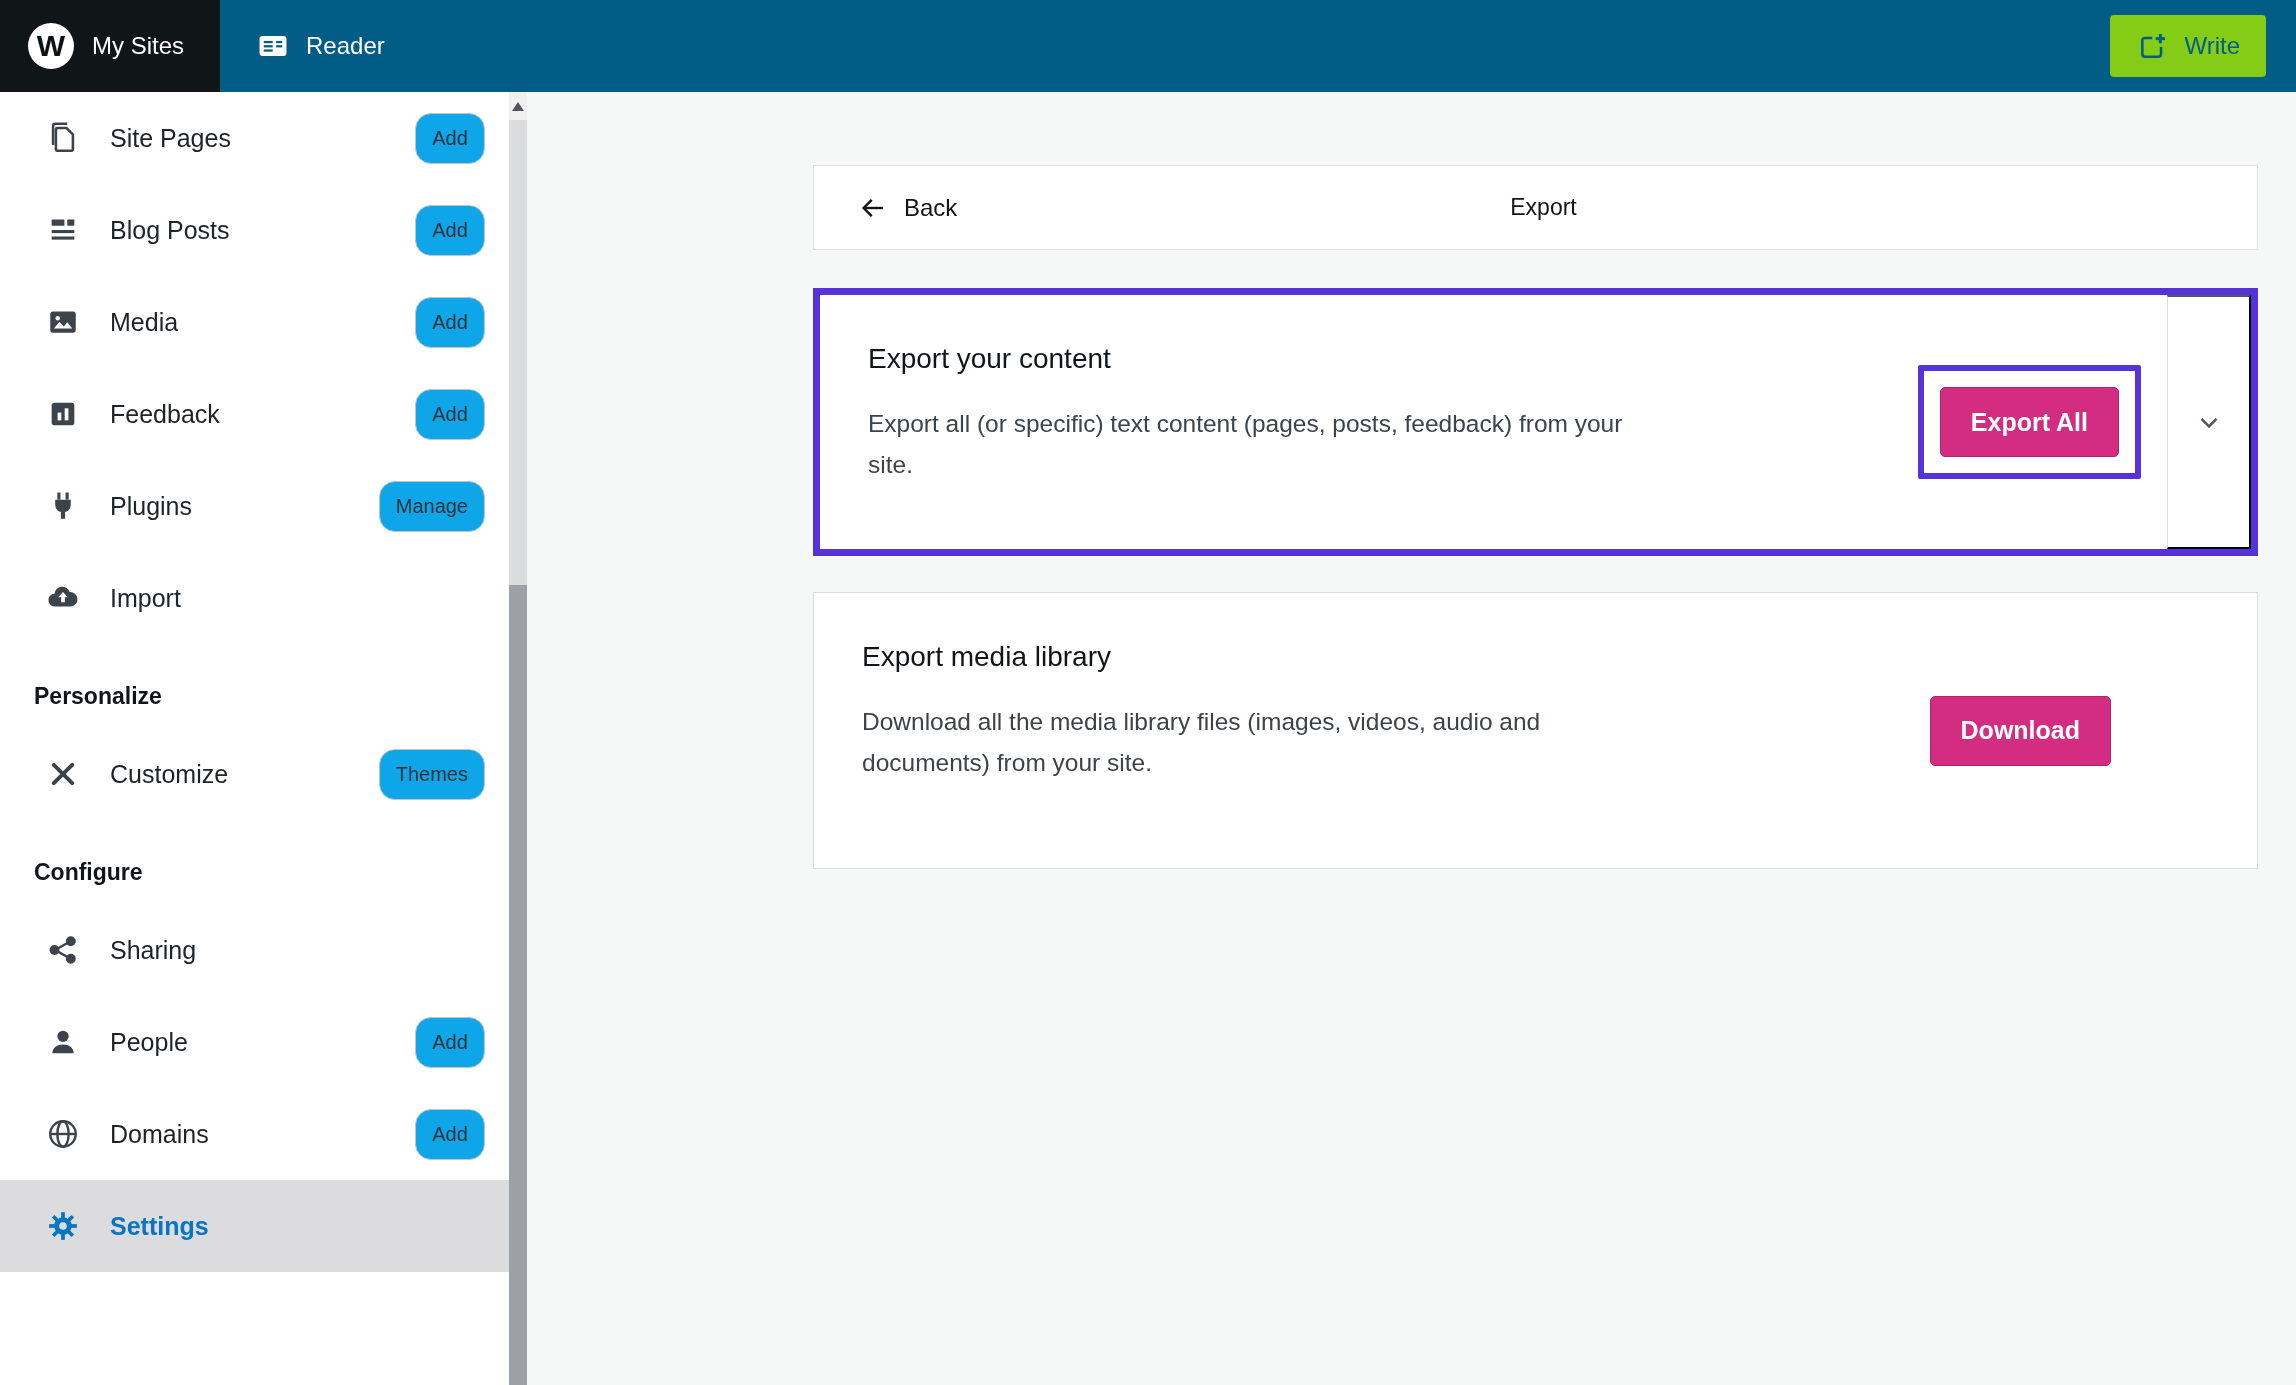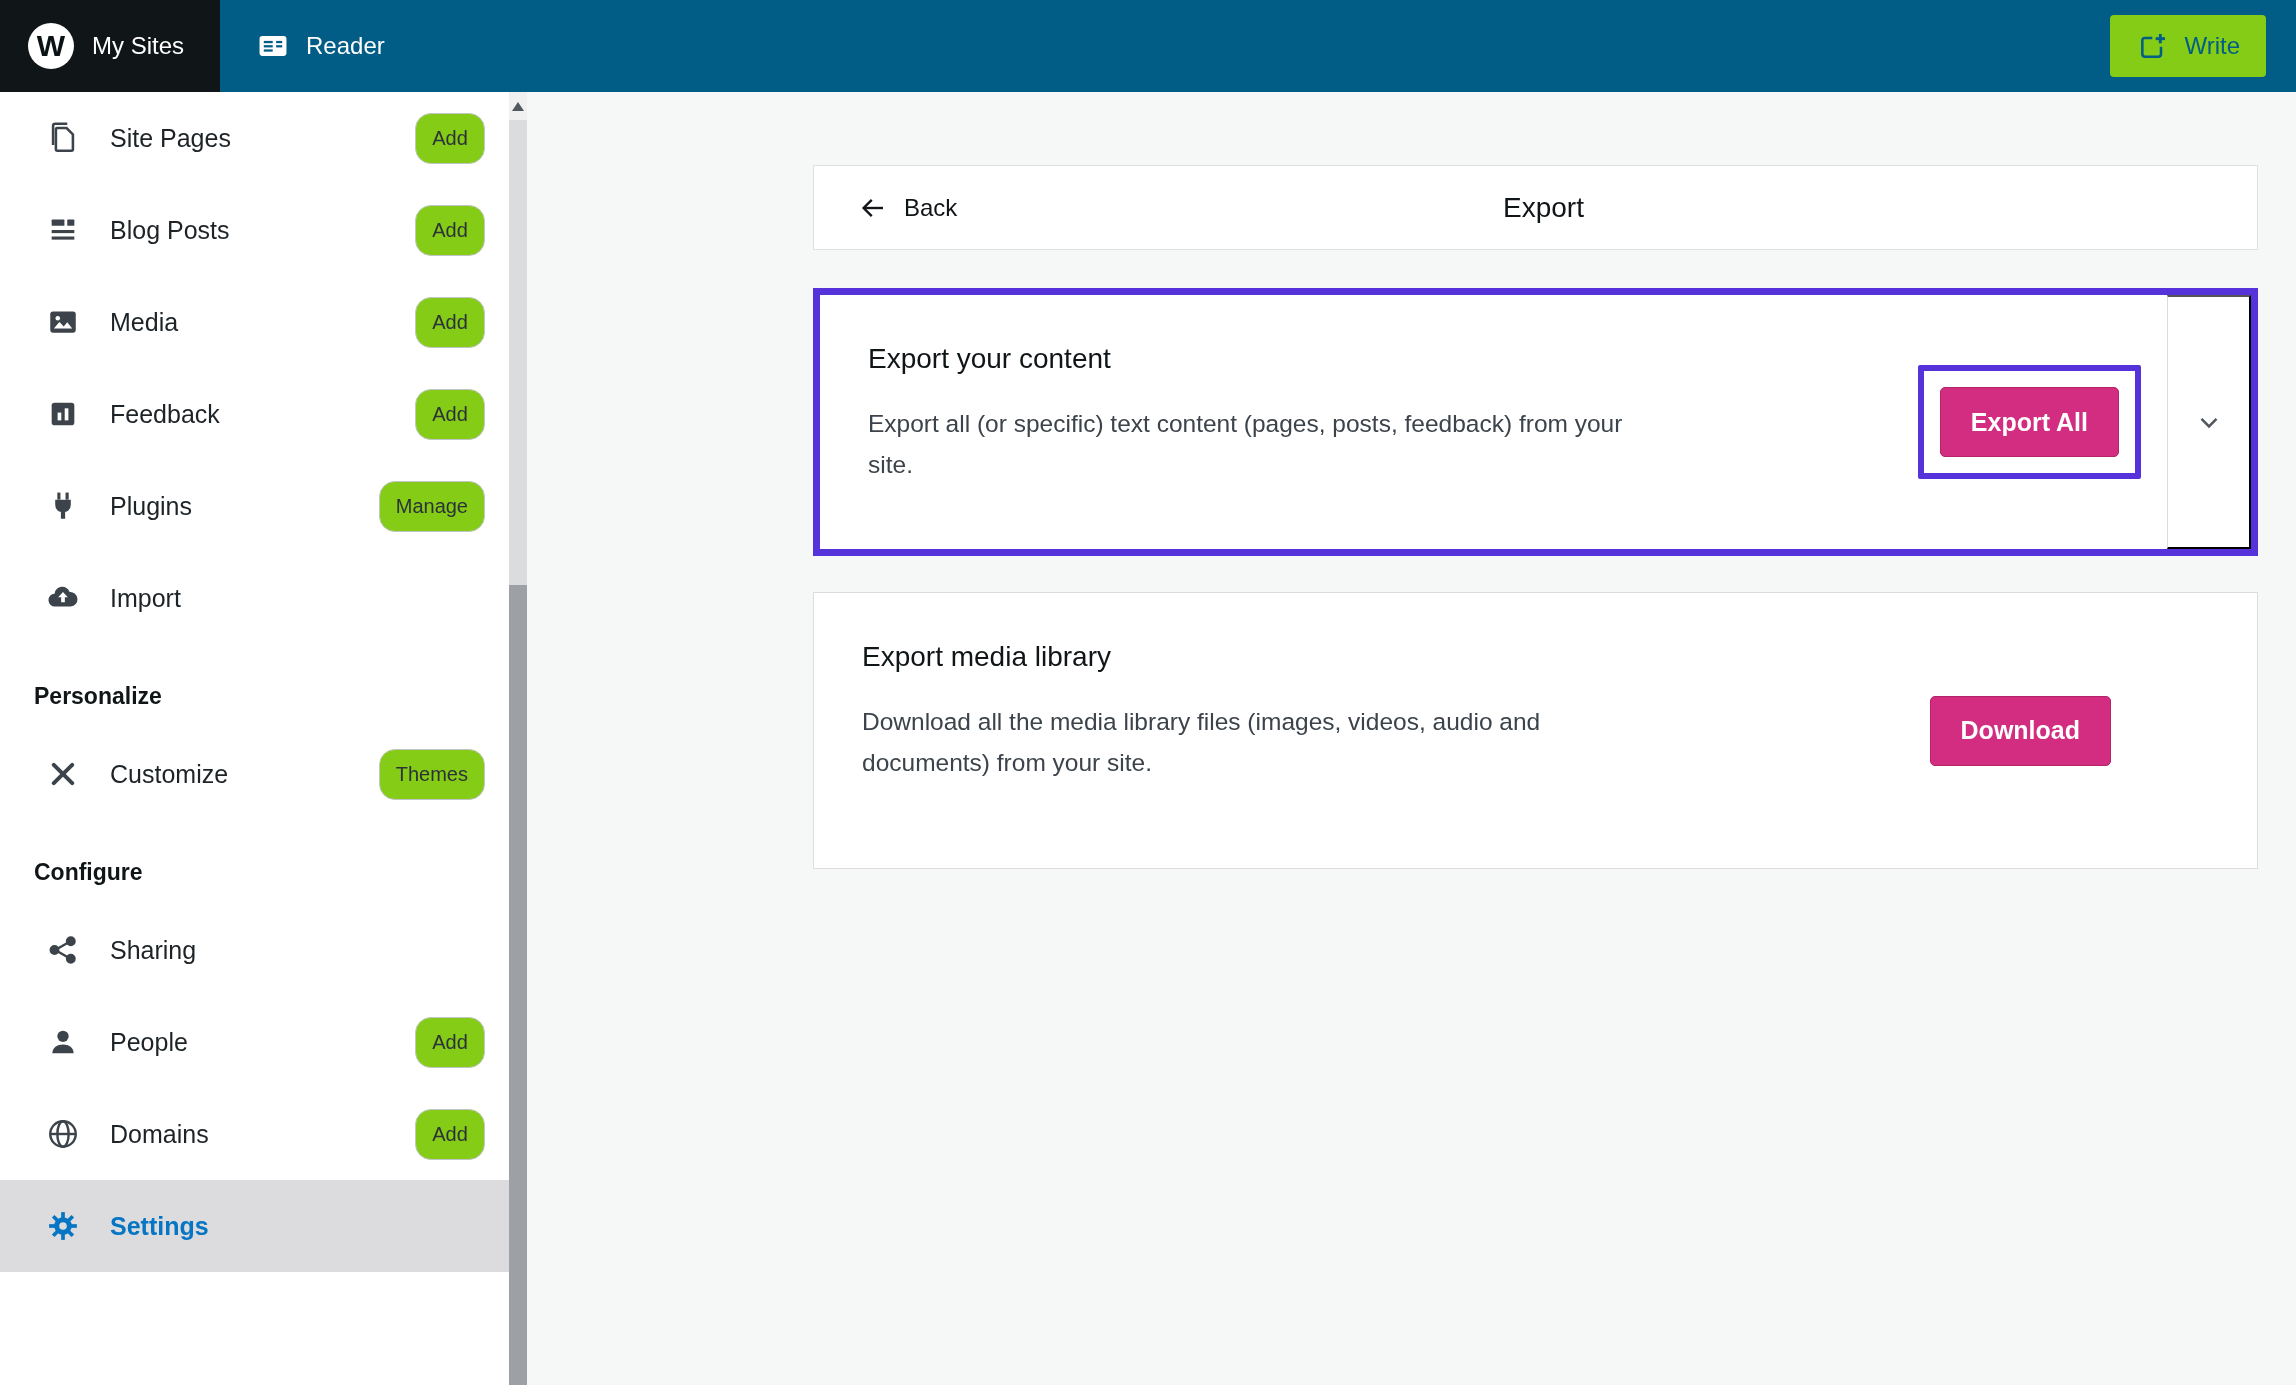--- a/index.html
+++ b/index.html
@@ -22,36 +22,36 @@
   .write-btn{margin-left:auto;margin-right:30px;height:62px;background:#84cc16;border:none;border-radius:4px;color:#035e86;display:flex;align-items:center;gap:14px;padding:0 26px;font-size:24px;font-weight:500;cursor:pointer}
 
   
   .layout{display:flex;height:1293px}
 
   
   .sidebar{width:527px;background:#fff;position:relative;padding-right:18px;flex:0 0 527px}
   .side-item{height:92px;display:flex;align-items:center;padding:0 24px 0 46px;gap:30px;cursor:pointer}
   .side-icon{width:34px;height:34px;flex:0 0 34px;display:flex;align-items:center;justify-content:center}
   .side-label{font-size:25px;color:#1d2327}
-  .side-action{margin-left:auto;height:51px;min-width:70px;padding:0 16px;display:flex;align-items:center;justify-content:center;border:1px solid #c3c4c7;border-radius:16px;font-size:20px;color:#2c3338;background:#84cc16;cursor:pointer}
+  .side-action{margin-left:auto;height:51px;min-width:70px;padding:0 16px;display:flex;align-items:center;justify-content:center;border:1px solid #c3c4c7;border-radius:16px;font-size:20px;color:#2c3338;background:#0ea5e9;cursor:pointer}
   .side-header{height:84px;display:flex;align-items:flex-end;padding:0 0 18px 34px;font-size:23px;font-weight:700;color:#101517}
   .side-item.selected{background:#dcdcde}
   .side-item.selected .side-label{color:var(--selected-blue);font-weight:700}
 
   
   .side-scrollbar{position:absolute;top:0;right:0;bottom:0;width:18px;background:#dadcde}
   .scroll-up{position:absolute;top:0;left:0;right:0;height:28px;background:#f0f0f1;display:flex;align-items:center;justify-content:center;border:none;cursor:pointer}
   .scroll-up .tri{width:0;height:0;border-left:6px solid transparent;border-right:6px solid transparent;border-bottom:9px solid #50575e}
   .scroll-thumb{position:absolute;left:0;right:0;top:493px;bottom:0;background:#9da1a6;cursor:grab}
 
   
   .main{flex:1;background:#f6f7f7;padding:73px 0 0 286px;overflow:hidden}
   .page-header{width:1445px;height:85px;background:#fff;border:1px solid #e0e0e2;display:flex;align-items:center;position:relative;padding:0 44px}
   .back-btn{display:flex;align-items:center;gap:16px;font-size:24px;color:#101517;background:none;border:none;cursor:pointer;z-index:1}
-  .page-title{position:absolute;left:16px;right:0;text-align:center;font-size:28px;color:#101517}
+  .page-title{position:absolute;left:16px;right:0;text-align:center;font-size:23px;color:#101517}
 
   .card{width:1445px;background:#fff;border:1px solid #dcdcde;display:flex;align-items:stretch}
   .card.annotated{border:7px solid var(--annotation-purple);margin-top:38px;min-height:268px}
   .card.media{margin-top:36px;min-height:277px}
   .card-body{flex:1;padding:48px 20px 50px 48px}
   .card-title{font-size:28px;font-weight:400;color:#101517;margin-bottom:28px}
   .card-desc{font-size:24.5px;line-height:1.68;color:#3c434a;white-space:pre-line}
   .card-action{display:flex;align-items:center}
   .card.media .card-action{padding-right:146px}
   .card.annotated .card-action{padding-right:26px}

